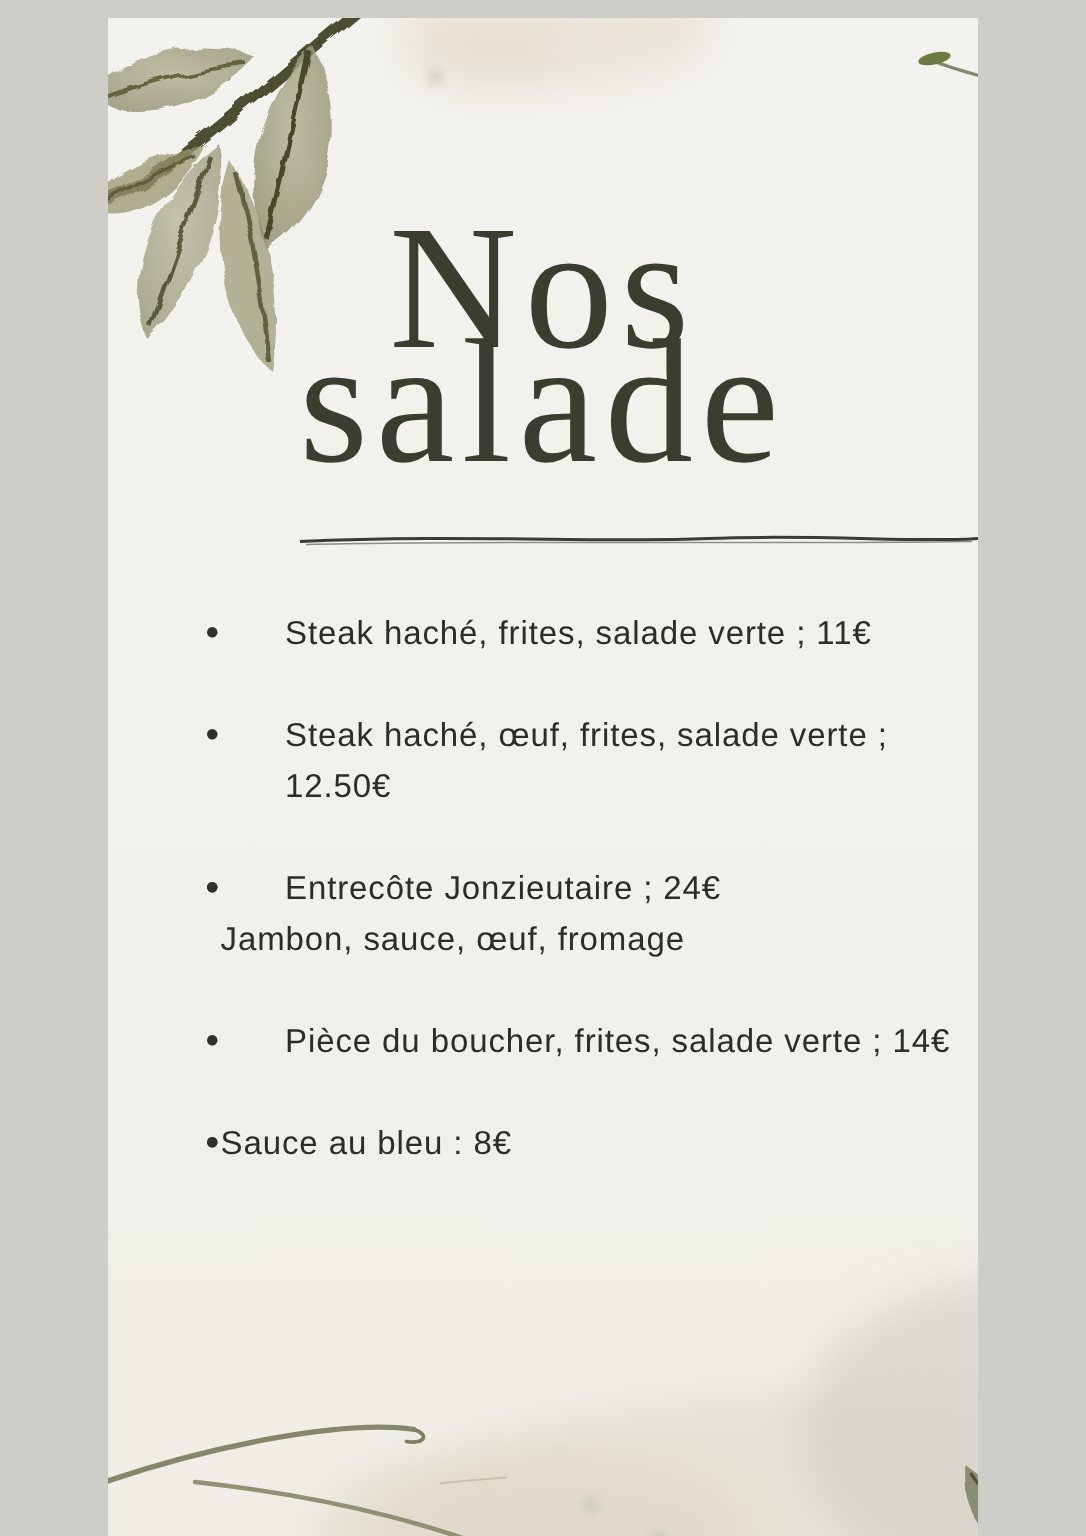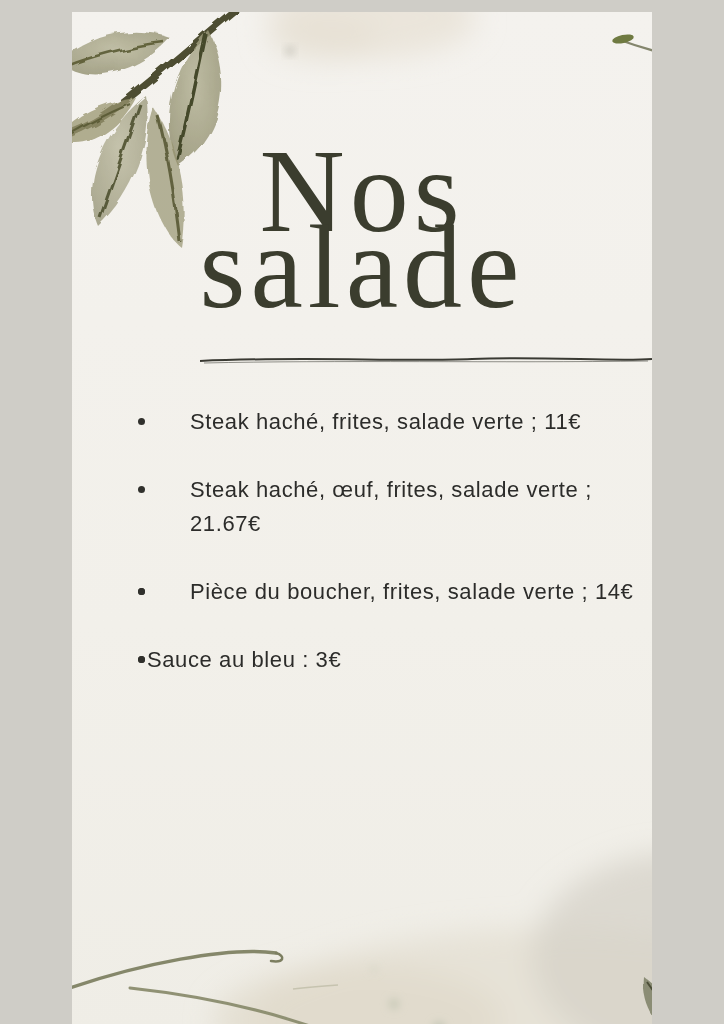--- a/index.html
+++ b/index.html
@@ -122,31 +122,36 @@
     <div>salade</div>
   </h1>
 
   <ul class="menu">
     <li>
       <span class="dot"></span>
       <div>Steak haché, frites, salade verte ; 11€</div>
     </li>
     <li>
       <span class="dot"></span>
-      <div>Steak haché, œuf, frites, salade verte ; 21.67€</div>
+      <div>Steak haché, œuf, frites, salade verte ; 12.50€</div>
     </li>
     <li>
       <span class="dot"></span>
+    </li>
+    <li>
+      <span class="dot"></span>
+      <div>Entrecôte Jonzieutaire ; 24€</div>
+      <div class="sub">Jambon, sauce, œuf, fromage</div>
     </li>
     <li>
       <span class="dot"></span>
       <div>Pièce du boucher, frites, salade verte ; 14€</div>
     </li>
     <li>
       <span class="dot"></span>
     </li>
     <li>
       <span class="dot"></span>
-      <div class="sub">Sauce au bleu : 3€</div>
+      <div class="sub">Sauce au bleu : 8€</div>
     </li>
   </ul>
 
 </div>
 
 </body></html>

